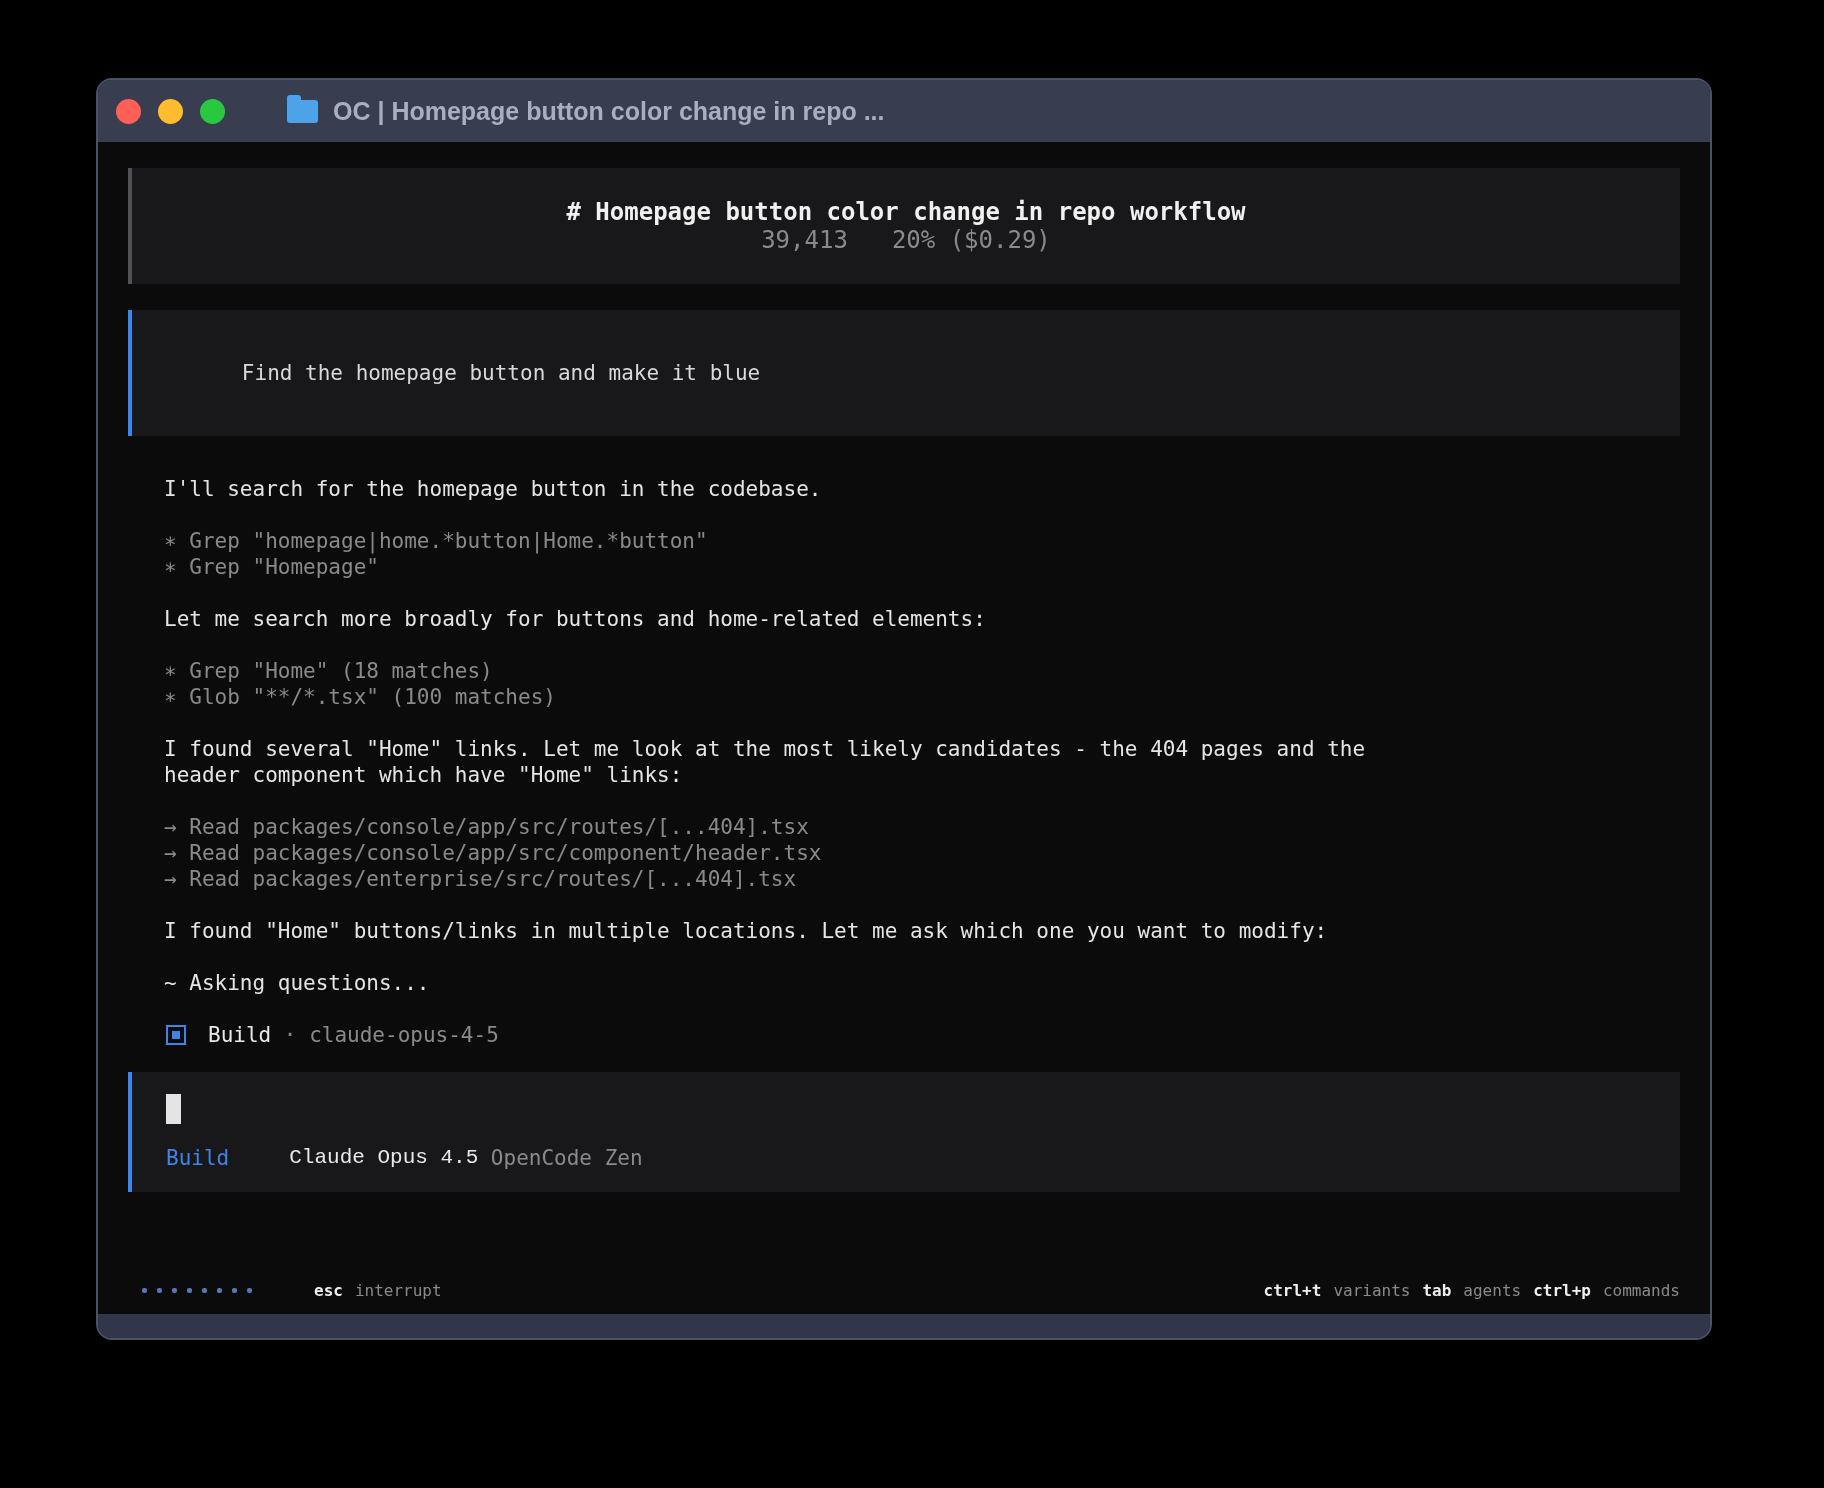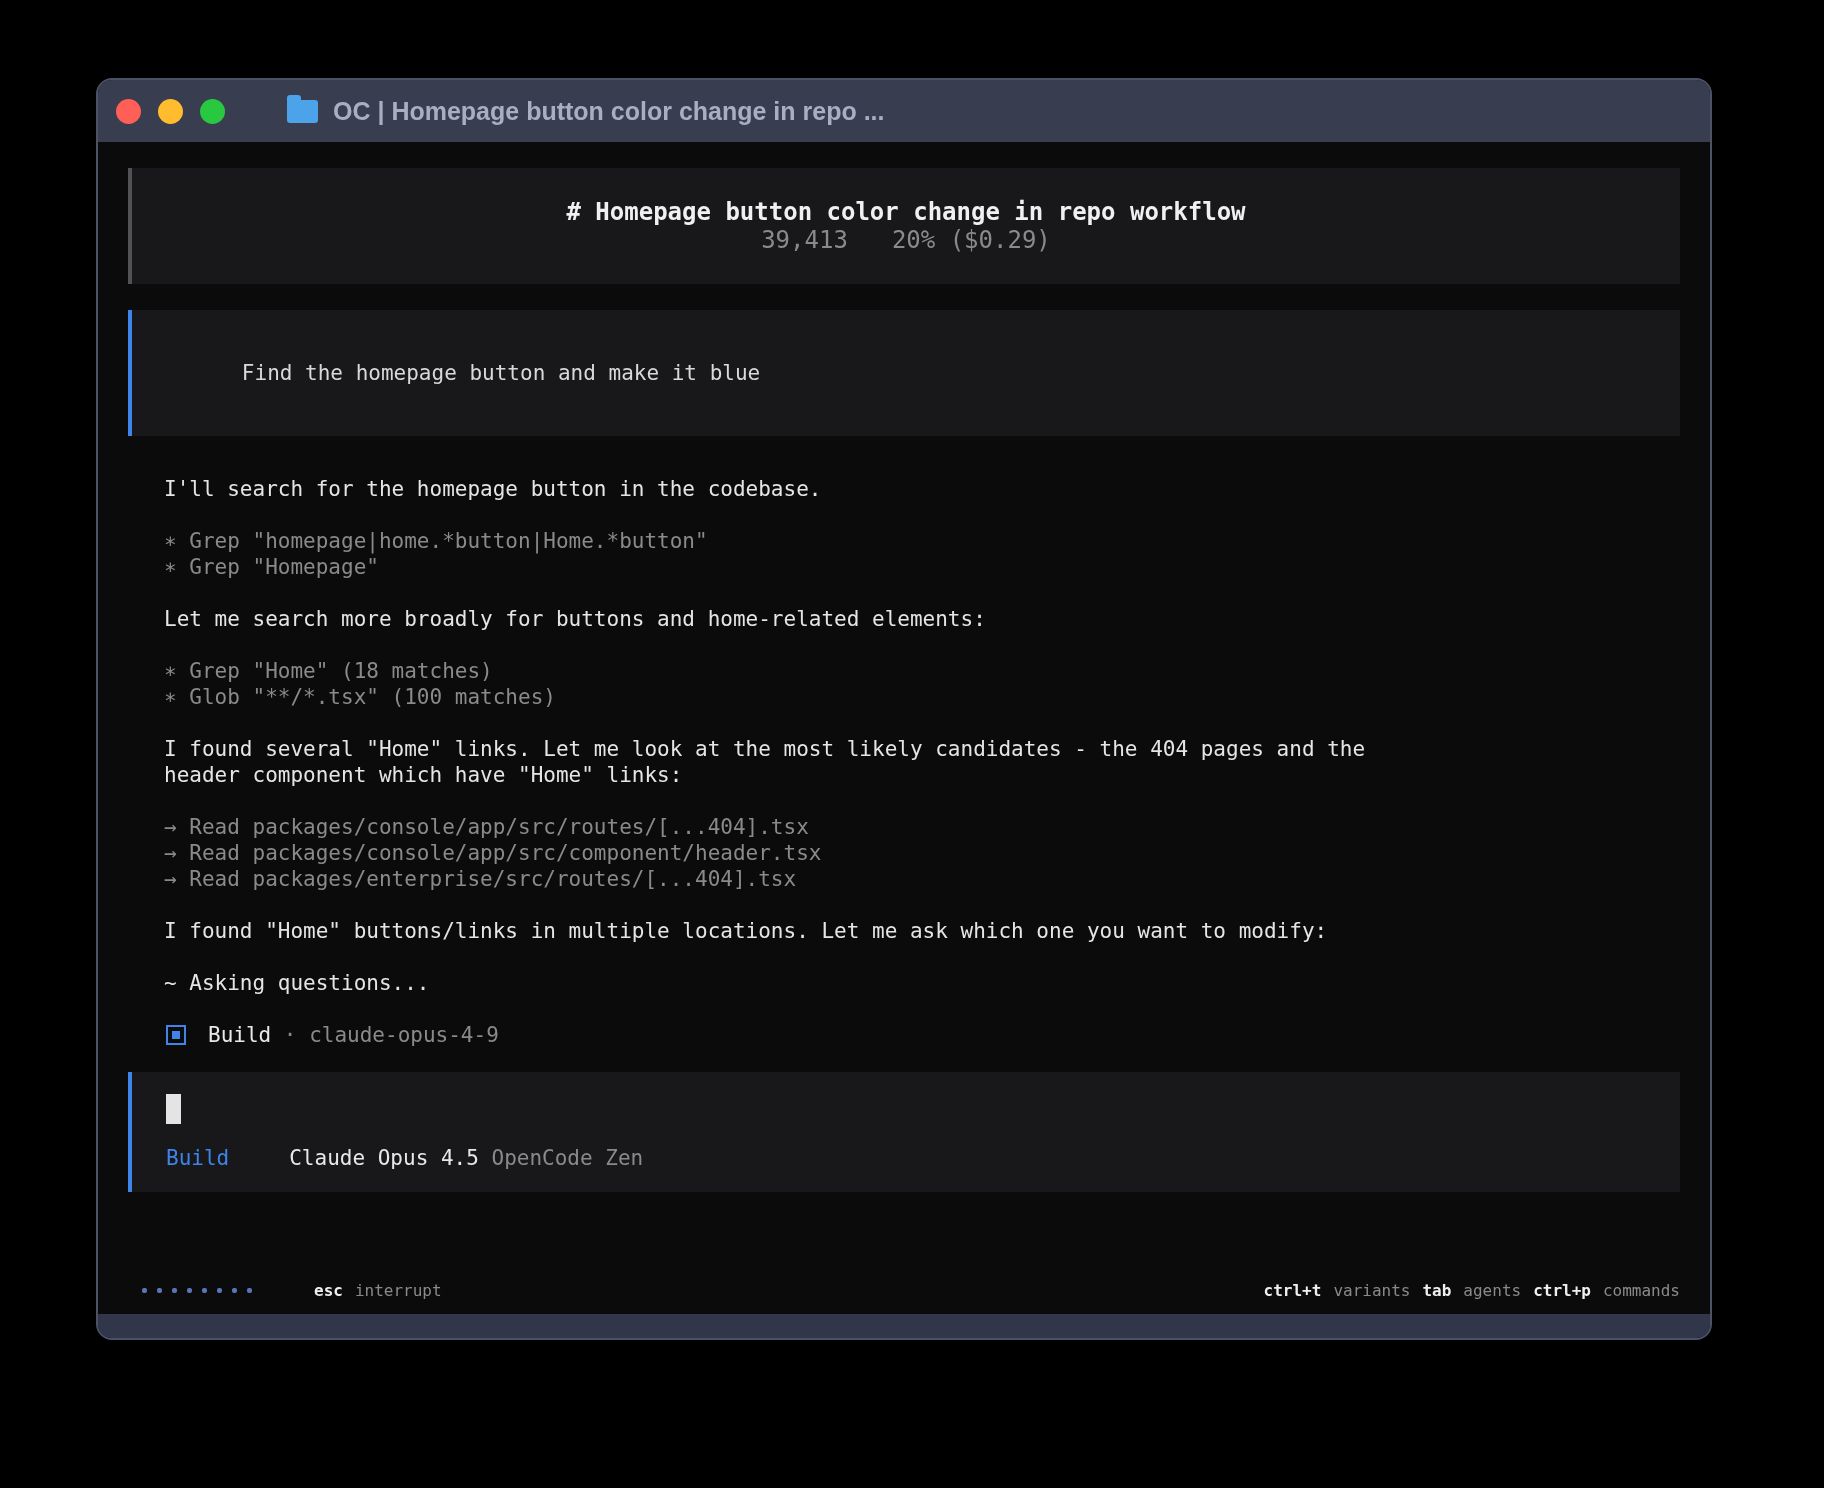--- a/index.html
+++ b/index.html
@@ -107,21 +107,21 @@
   .input-block {
     margin-top: 22px;
     border-left: 4px solid var(--accent-blue, #3f84e8);
     padding: 22px 34px;
     display: flex; flex-direction: column; justify-content: space-between;
     height: 120px;
   }
   .cursor-block { width: 15px; height: 30px; background: #e4e4e4; }
   .model-row { font-size: 21px; white-space: pre; display: flex; }
   .model-row .m-agent    { color: var(--accent-blue, #4a8de5); margin-right: 60px; }
-  .model-row .m-model    { color: #e8e8e8; }
+  .model-row .m-model    { color: #e8e8e8; font-family: Liberation Mono, monospace; }
   .model-row .m-provider { color: var(--text-muted, #8a8a8c); }
 
   
   .footer {
     margin-top: auto; margin-bottom: 14px;
     display: flex; justify-content: space-between; align-items: center;
     font-size: 16px; white-space: pre;
   }
   .footer-left { display: flex; align-items: center; margin-left: 14px; }
   .spinner { display: flex; gap: 10px; margin-right: 62px; }
@@ -186,21 +186,21 @@
         <div class="line">I found "Home" buttons/links in multiple locations. Let me ask which one you want to modify:</div>
         <div class="line"></div>
         <div class="line">~ Asking questions...</div>
         <div class="line"></div>
       </div>
 
     <div class="status-row">
       <span class="agent-box-icon"><i></i></span>
       <span class="status-agent">Build</span>
       <span class="status-sep"> · </span>
-      <span class="status-model">claude-opus-4-9</span>
+      <span class="status-model">claude-opus-4-5</span>
     </div>
 
     <div class="block input-block">
       <div class="cursor-block"></div>
       <div class="model-row">
         <span class="m-agent">Build</span>
         <span class="m-model">Claude Opus 4.5 </span>
         <span class="m-provider">OpenCode Zen</span>
       </div>
     </div>

